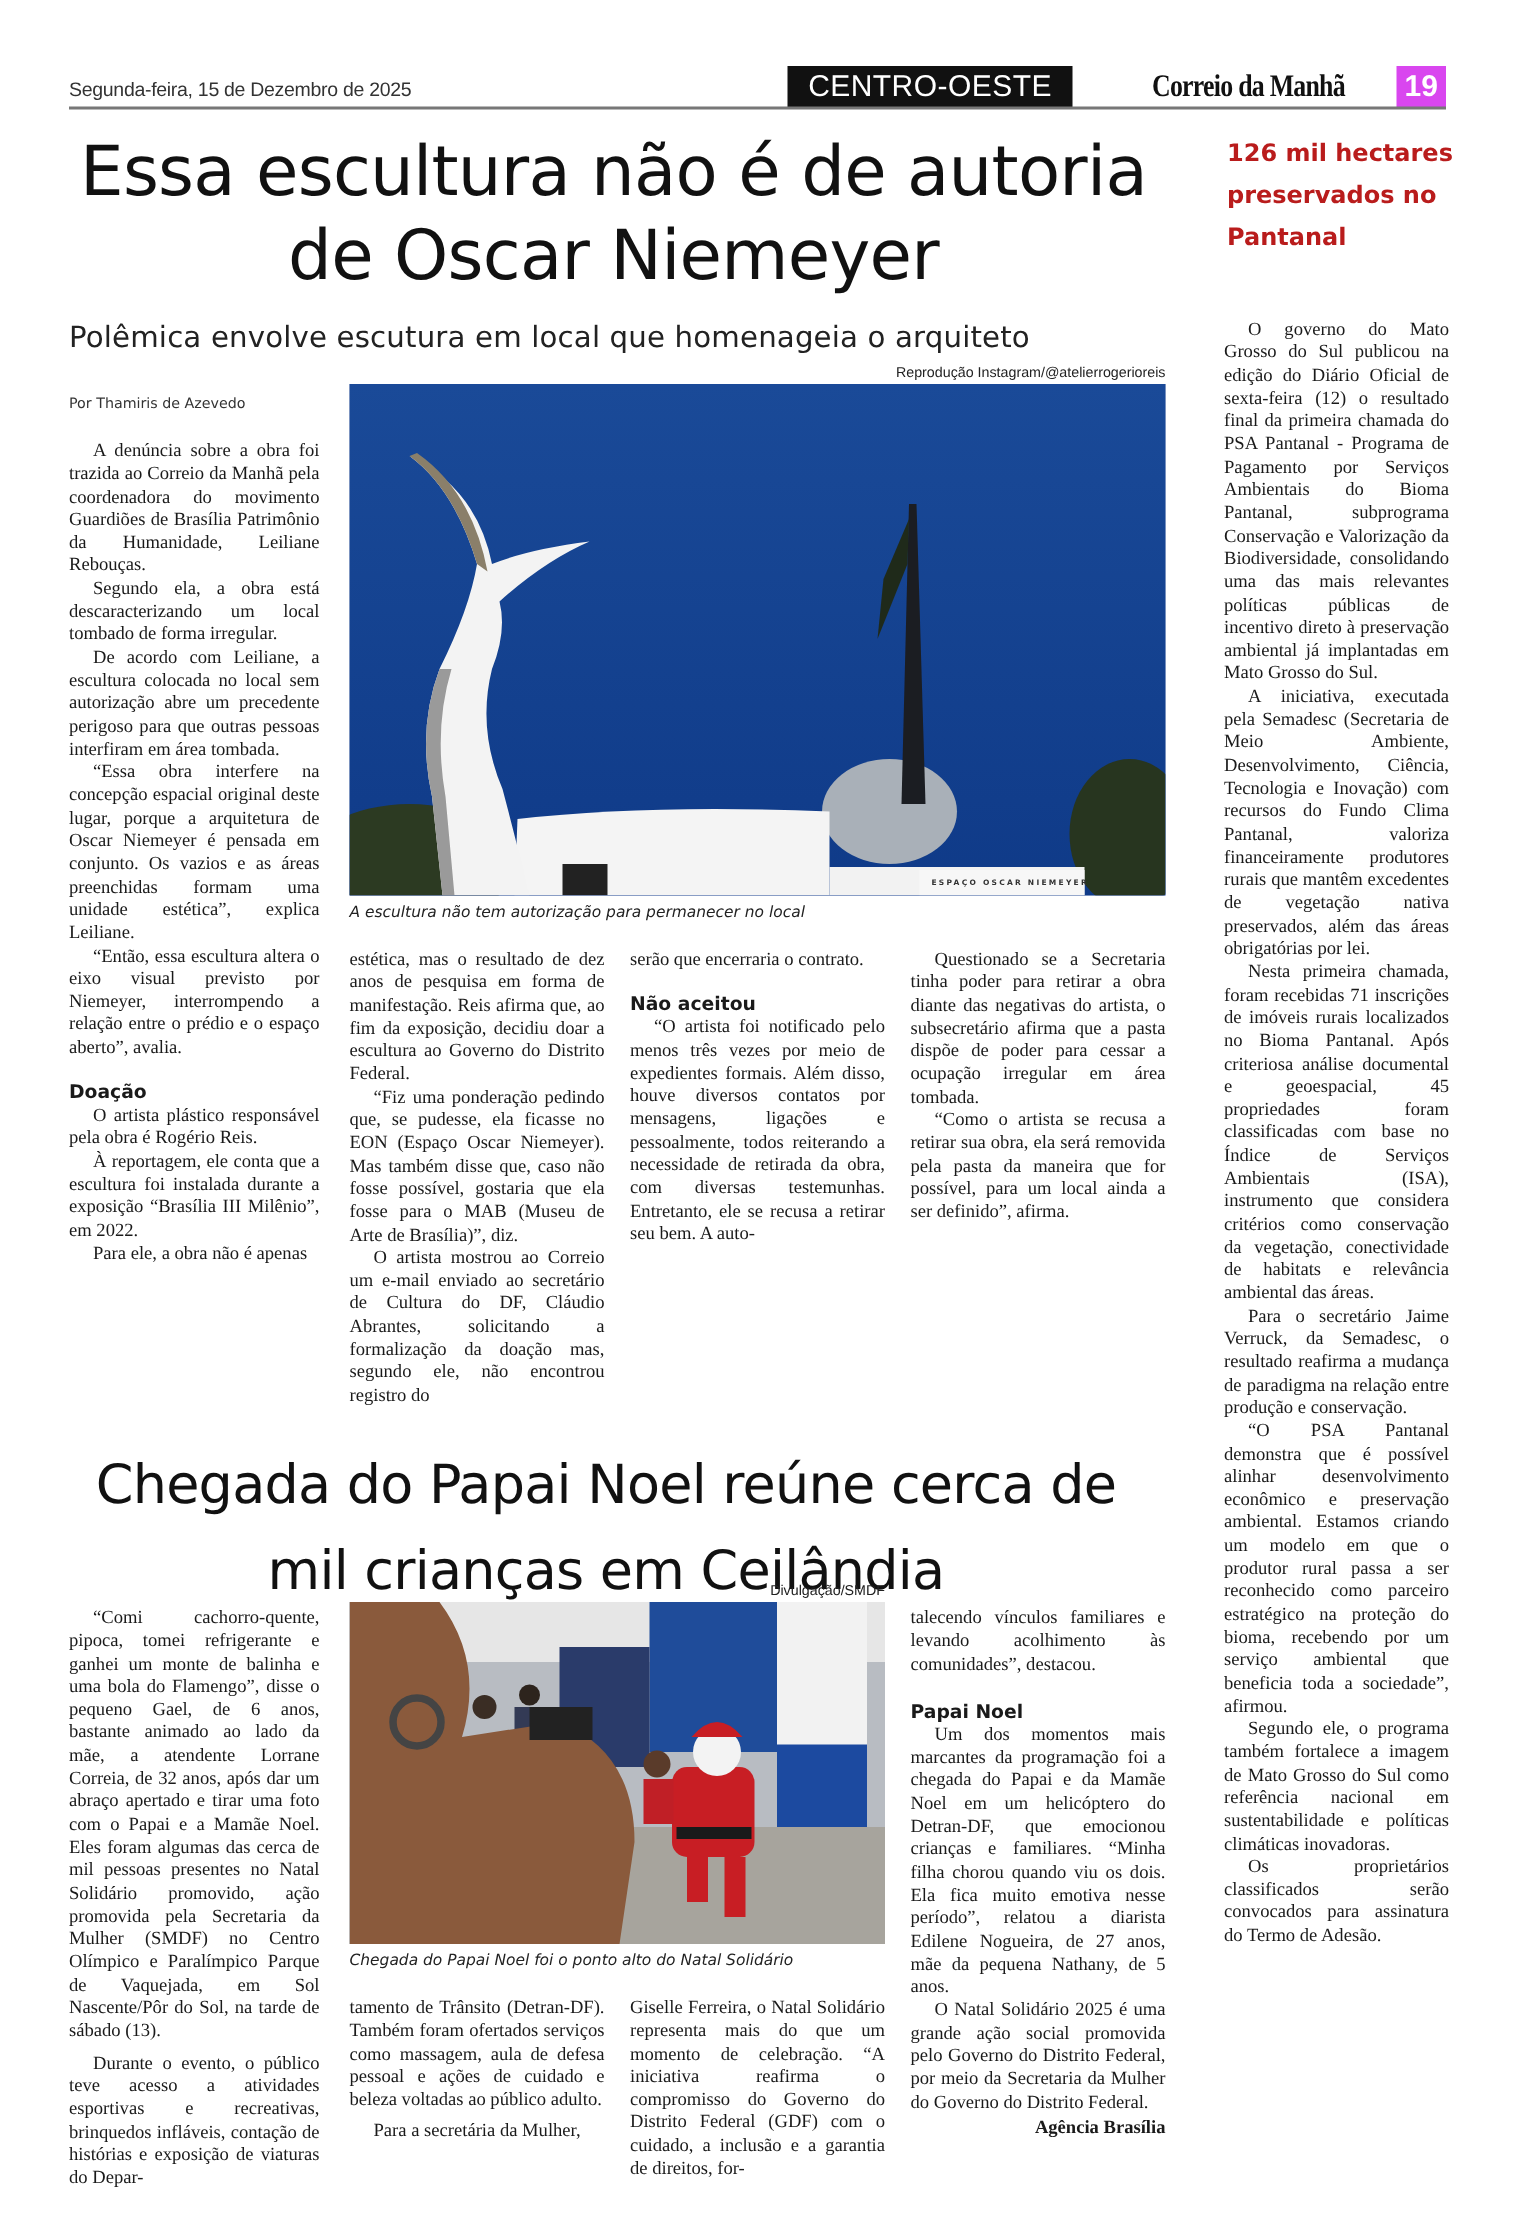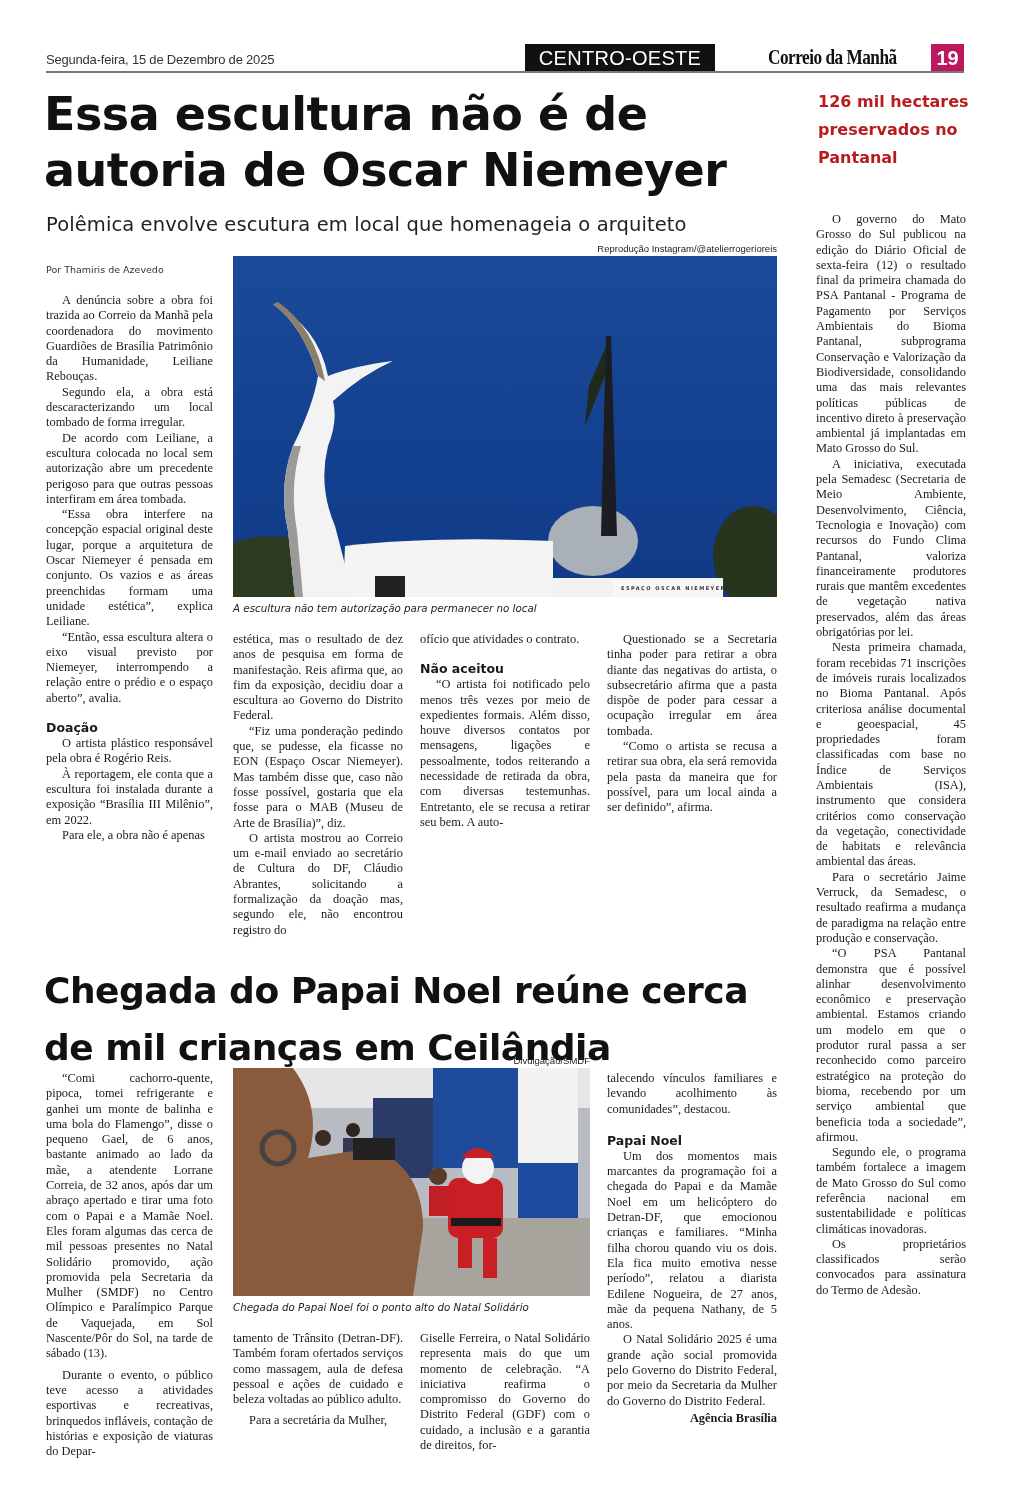--- a/index.html
+++ b/index.html
@@ -6,24 +6,24 @@
   html, body { width: 1010px; height: 1488px; background: #ffffff; overflow: hidden; }
   body { position: relative; font-family: "Liberation Serif", "DejaVu Serif", serif; color: #1a1a1a; }
 
   .abs { position: absolute; }
 
   
   .hdr-date { left: 46px; top: 52px; font-family: "Liberation Sans", sans-serif; font-size: 13px; color: #333; letter-spacing: -0.2px; }
   .hdr-rule { left: 46px; top: 71px; width: 918px; height: 2px; background: #777; }
   .hdr-section { left: 525px; top: 44px; width: 190px; height: 28px; background: #111; color: #fff; font-family: "Liberation Sans", sans-serif; font-size: 20px; text-align: center; line-height: 29px; letter-spacing: 0.3px; }
   .hdr-brand { left: 768px; top: 45px; font-family: "Liberation Serif", serif; font-weight: bold; font-size: 21px; color: #111; letter-spacing: -0.6px; transform: scaleX(0.82); transform-origin: left; }
-  .hdr-page { left: 931px; top: 44px; width: 33px; height: 28px; background: #be185d; color: #fff; font-family: "Liberation Sans", sans-serif; font-weight: bold; font-size: 20px; text-align: center; line-height: 29px; }
+  .hdr-page { left: 931px; top: 44px; width: 33px; height: 28px; background: #d946ef; color: #fff; font-family: "Liberation Sans", sans-serif; font-weight: bold; font-size: 20px; text-align: center; line-height: 29px; }
 
   
-  .h1 { font-family: "DejaVu Sans", sans-serif; color: #111; font-weight: bold; letter-spacing: -0.5px; }
+  .h1 { font-family: "DejaVu Sans", sans-serif; color: #111; font-weight: normal; letter-spacing: -0.5px; text-align: center; }
   .main-head { left: 44px; top: 86px; width: 730px; font-size: 46px; line-height: 56px; }
   .main-sub { left: 46px; top: 213px; width: 740px; font-family: "DejaVu Sans", sans-serif; font-size: 19.5px; color: #222; letter-spacing: 0.1px; }
   .credit { font-family: "Liberation Sans", sans-serif; font-size: 9.5px; color: #222; text-align: right; }
   .byline { left: 46px; top: 264px; font-family: "DejaVu Sans", sans-serif; font-size: 9.5px; color: #333; }
 
   .side-head { left: 818px; top: 88px; width: 160px; font-family: "DejaVu Sans", sans-serif; font-size: 16px; line-height: 28px; color: #b91c1c; }
 
   
   .col { font-size: 12.4px; line-height: 15.3px; text-align: justify; color: #1a1a1a; hyphens: manual; }
   .col p { text-indent: 16px; }
@@ -91,21 +91,21 @@
   <p>Para ele, a obra não é apenas</p>
 </div>
 
 <div class="abs col" style="left:233px; top:632px; width:170px;">
   <p class="noind">estética, mas o resultado de dez anos de pesquisa em forma de manifestação. Reis afirma que, ao fim da exposição, decidiu doar a escultura ao Governo do Distrito Federal.</p>
   <p>“Fiz uma ponderação pedindo que, se pudesse, ela ficasse no EON (Espaço Oscar Niemeyer). Mas também disse que, caso não fosse possível, gostaria que ela fosse para o MAB (Museu de Arte de Brasília)”, diz.</p>
   <p>O artista mostrou ao Correio um e-mail enviado ao secretário de Cultura do DF, Cláudio Abrantes, solicitando a formalização da doação mas, segundo ele, não encontrou registro do</p>
 </div>
 
 <div class="abs col" style="left:420px; top:632px; width:170px;">
-  <p class="noind">ofício que atividades o contrato.</p>
+  <p class="noind">serão que encerraria o contrato.</p>
   <h3>Não aceitou</h3>
   <p>“O artista foi notificado pelo menos três vezes por meio de expedientes formais. Além disso, houve diversos contatos por mensagens, ligações e pessoalmente, todos reiterando a necessidade de retirada da obra, com diversas testemunhas. Entretanto, ele se recusa a retirar seu bem. A auto-</p>
 </div>
 
 <div class="abs col" style="left:607px; top:632px; width:170px;">
   <p>Questionado se a Secretaria tinha poder para retirar a obra diante das negativas do artista, o subsecretário afirma que a pasta dispõe de poder para cessar a ocupação irregular em área tombada.</p>
   <p>“Como o artista se recusa a retirar sua obra, ela será removida pela pasta da maneira que for possível, para um local ainda a ser definido”, afirma.</p>
 </div>
 
 <h2 class="abs side-head">126 mil hectares preservados no Pantanal</h2>

